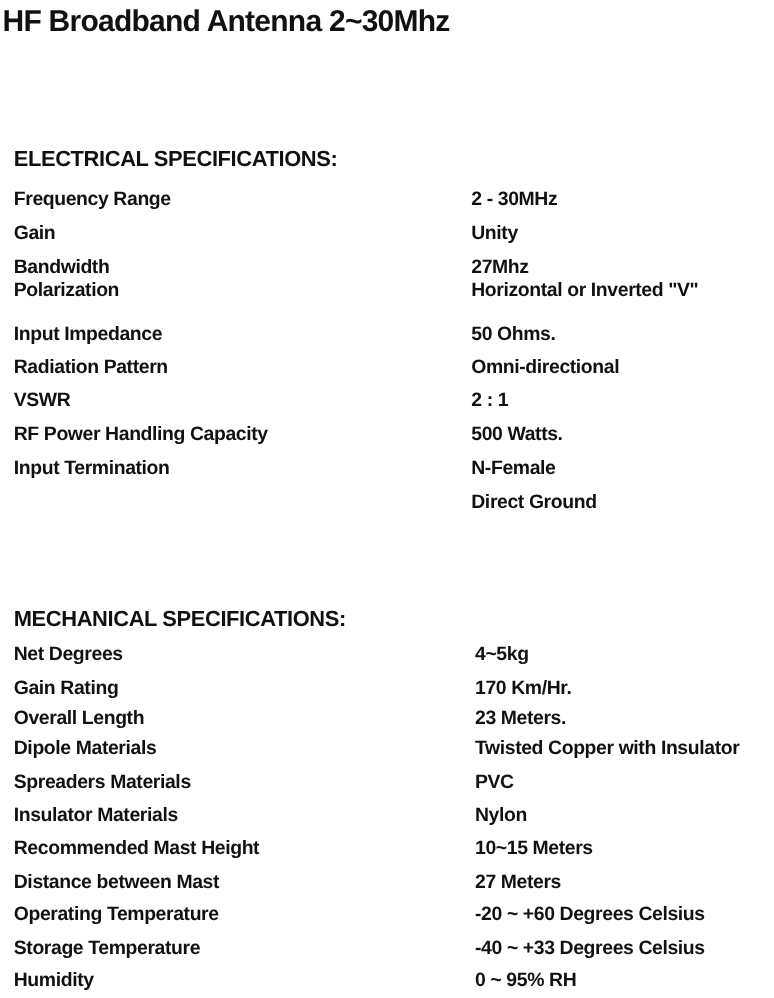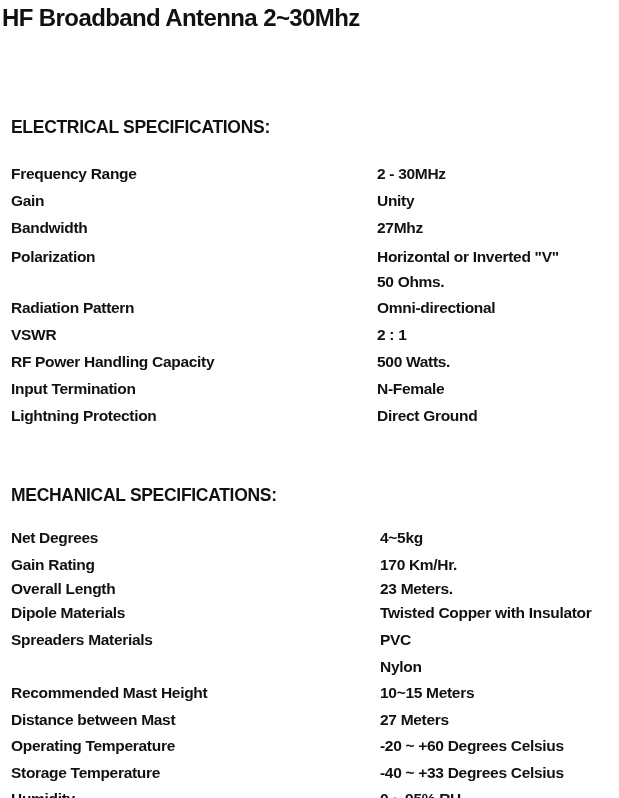--- a/index.html
+++ b/index.html
@@ -11,21 +11,21 @@
     .title {
       position: absolute; left: 2px; top: 0px;
       font-size: 24px; font-weight: bold; letter-spacing: -0.6px;
       line-height: 36px; white-space: nowrap;
     }
     .section-heading {
       position: absolute; left: 11px;
       font-size: 17.5px; font-weight: bold; letter-spacing: -0.3px;
       white-space: nowrap; line-height: 22px;
     }
-    .row { position: absolute; left: 0; width: 495px; height: 22px; margin-top: 14px; }
+    .row { position: absolute; left: 0; width: 495px; height: 22px; }
     .row .label {
       position: absolute; left: 11px; top: 0;
       font-size: 15.5px; font-weight: bold; letter-spacing: -0.3px; white-space: nowrap; line-height: 20px;
     }
     .row .value {
       position: absolute; top: 0;
       font-size: 15.5px; font-weight: bold; letter-spacing: -0.3px; white-space: nowrap; line-height: 20px;
     }
     .elec .value { left: 377px; }
     .mech .value { left: 380px; }
@@ -43,45 +43,45 @@
     <span class="value">2 - 30MHz</span>
   </div>
   <div class="row elec" style="top:177px;">
     <span class="label">Gain</span>
     <span class="value">Unity</span>
   </div>
   <div class="row elec" style="top:204px;">
     <span class="label">Bandwidth</span>
     <span class="value">27Mhz</span>
   </div>
-  <div class="row elec" style="top:233px;">
+  <div class="row elec" style="top:223px;">
     <span class="label">Polarization</span>
     <span class="value">Horizontal or Inverted "V"</span>
   </div>
   <div class="row elec" style="top:258px;">
+    <span class="label">Input Impedance</span>
     <span class="value">50 Ohms.</span>
   </div>
   <div class="row elec" style="top:284px;">
     <span class="label">Radiation Pattern</span>
     <span class="value">Omni-directional</span>
   </div>
   <div class="row elec" style="top:311px;">
     <span class="label">VSWR</span>
     <span class="value">2 : 1</span>
   </div>
   <div class="row elec" style="top:338px;">
     <span class="label">RF Power Handling Capacity</span>
     <span class="value">500 Watts.</span>
   </div>
   <div class="row elec" style="top:365px;">
     <span class="label">Input Termination</span>
     <span class="value">N-Female</span>
   </div>
   <div class="row elec" style="top:392px;">
-    <span class="label">Lightning Protection</span>
     <span class="value">Direct Ground</span>
   </div>
 </div>
 
 <div class="section-heading" style="top:484px;">MECHANICAL SPECIFICATIONS:</div>
 
 <div>
   <div class="row mech" style="top:514px;">
     <span class="label">Net Degrees</span>
     <span class="value">4~5kg</span>
@@ -96,20 +96,21 @@
   </div>
   <div class="row mech" style="top:589px;">
     <span class="label">Dipole Materials</span>
     <span class="value">Twisted Copper with Insulator</span>
   </div>
   <div class="row mech" style="top:616px;">
     <span class="label">Spreaders Materials</span>
     <span class="value">PVC</span>
   </div>
   <div class="row mech" style="top:643px;">
+    <span class="label">Insulator Materials</span>
     <span class="value">Nylon</span>
   </div>
   <div class="row mech" style="top:669px;">
     <span class="label">Recommended Mast Height</span>
     <span class="value">10~15 Meters</span>
   </div>
   <div class="row mech" style="top:696px;">
     <span class="label">Distance between Mast</span>
     <span class="value">27 Meters</span>
   </div>

